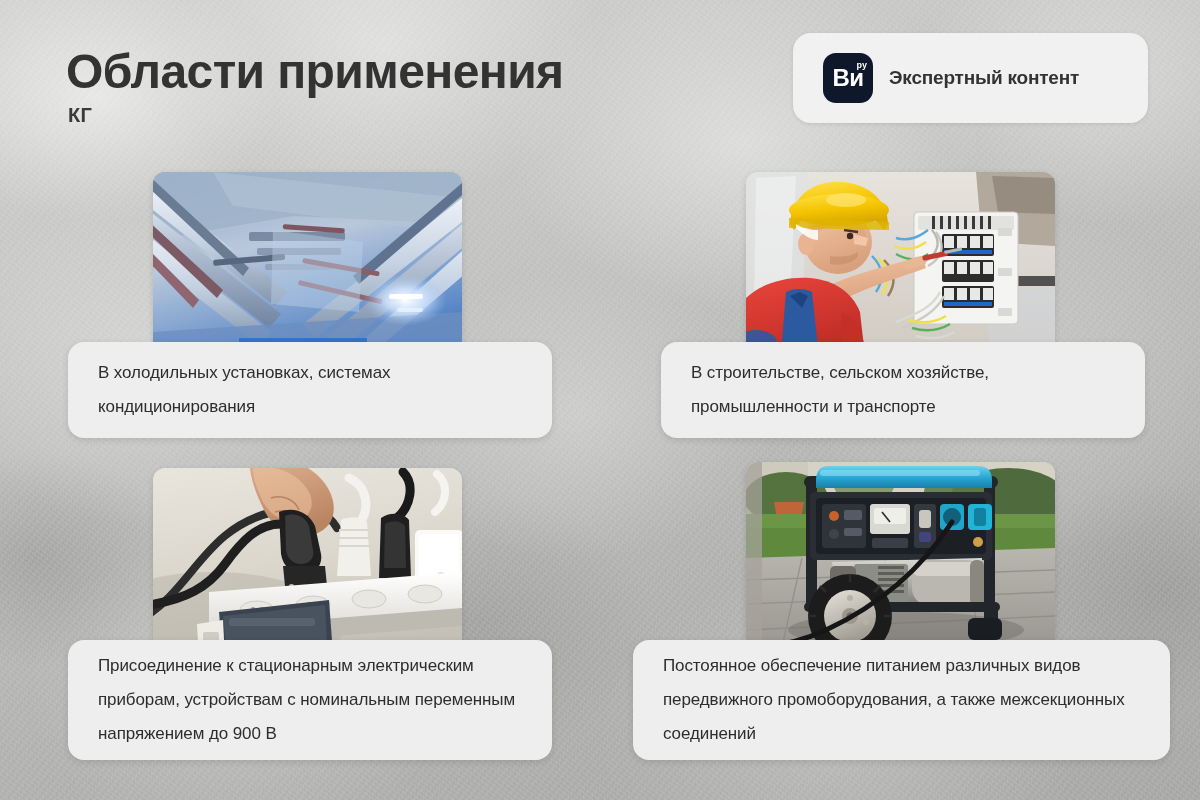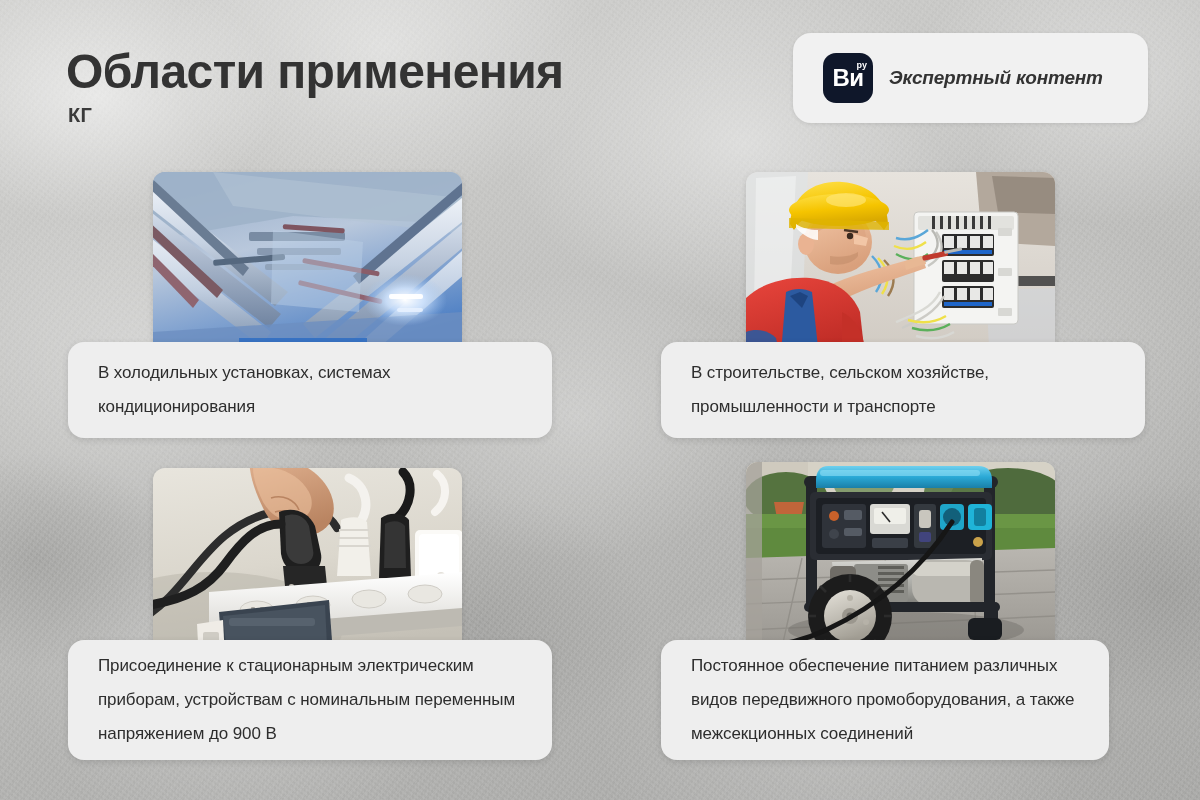--- a/index.html
+++ b/index.html
@@ -66,21 +66,21 @@
     display:flex; align-items:center; justify-content:center;
   }
   #brand-logo .vi {
     color:#ffffff; font-size:24px; font-weight:bold; letter-spacing:-0.5px;
     line-height:1;
   }
   #brand-logo .ru {
     position:absolute; top:8px; right:6px;
     color:#ffffff; font-size:9px; font-weight:bold; line-height:1;
   }
-  #brand-text { display:flex; flex-direction:column; gap:21px;font-style:italic; }
+  #brand-text { display:flex; flex-direction:column; gap:21px; }
   #brand-text .l1, #brand-text .l2 {
     font-size:19px; font-weight:bold; color:#333333; letter-spacing:-0.2px;
     white-space:nowrap;
   }
 
   
   .card { position:absolute; }
   .photo {
     position:absolute;
     border-radius:12px;
@@ -105,21 +105,21 @@
   #card-1 .photo   { left:153px; top:172px; width:309px; height:194px; }
   #card-1 .caption { left:68px;  top:342px; width:484px; height:96px; }
   
   #card-2 .photo   { left:746px; top:172px; width:309px; height:194px; }
   #card-2 .caption { left:661px; top:342px; width:484px; height:96px; }
   
   #card-3 .photo   { left:153px; top:468px; width:309px; height:194px; }
   #card-3 .caption { left:68px;  top:640px; width:484px; height:120px; }
   
   #card-4 .photo   { left:746px; top:462px; width:309px; height:194px; }
-  #card-4 .caption { left:661px; top:640px; width:448px; height:120px; }
+  #card-4 .caption { left:633px; top:640px; width:537px; height:120px; }
 </style>
 </head>
 <body>
 
 <div id="bg-texture"></div>
 <div id="bg-grain"></div>
 
 <h1 id="page-title">Области применения</h1>
 <div id="page-subtitle">КГ</div>
 

